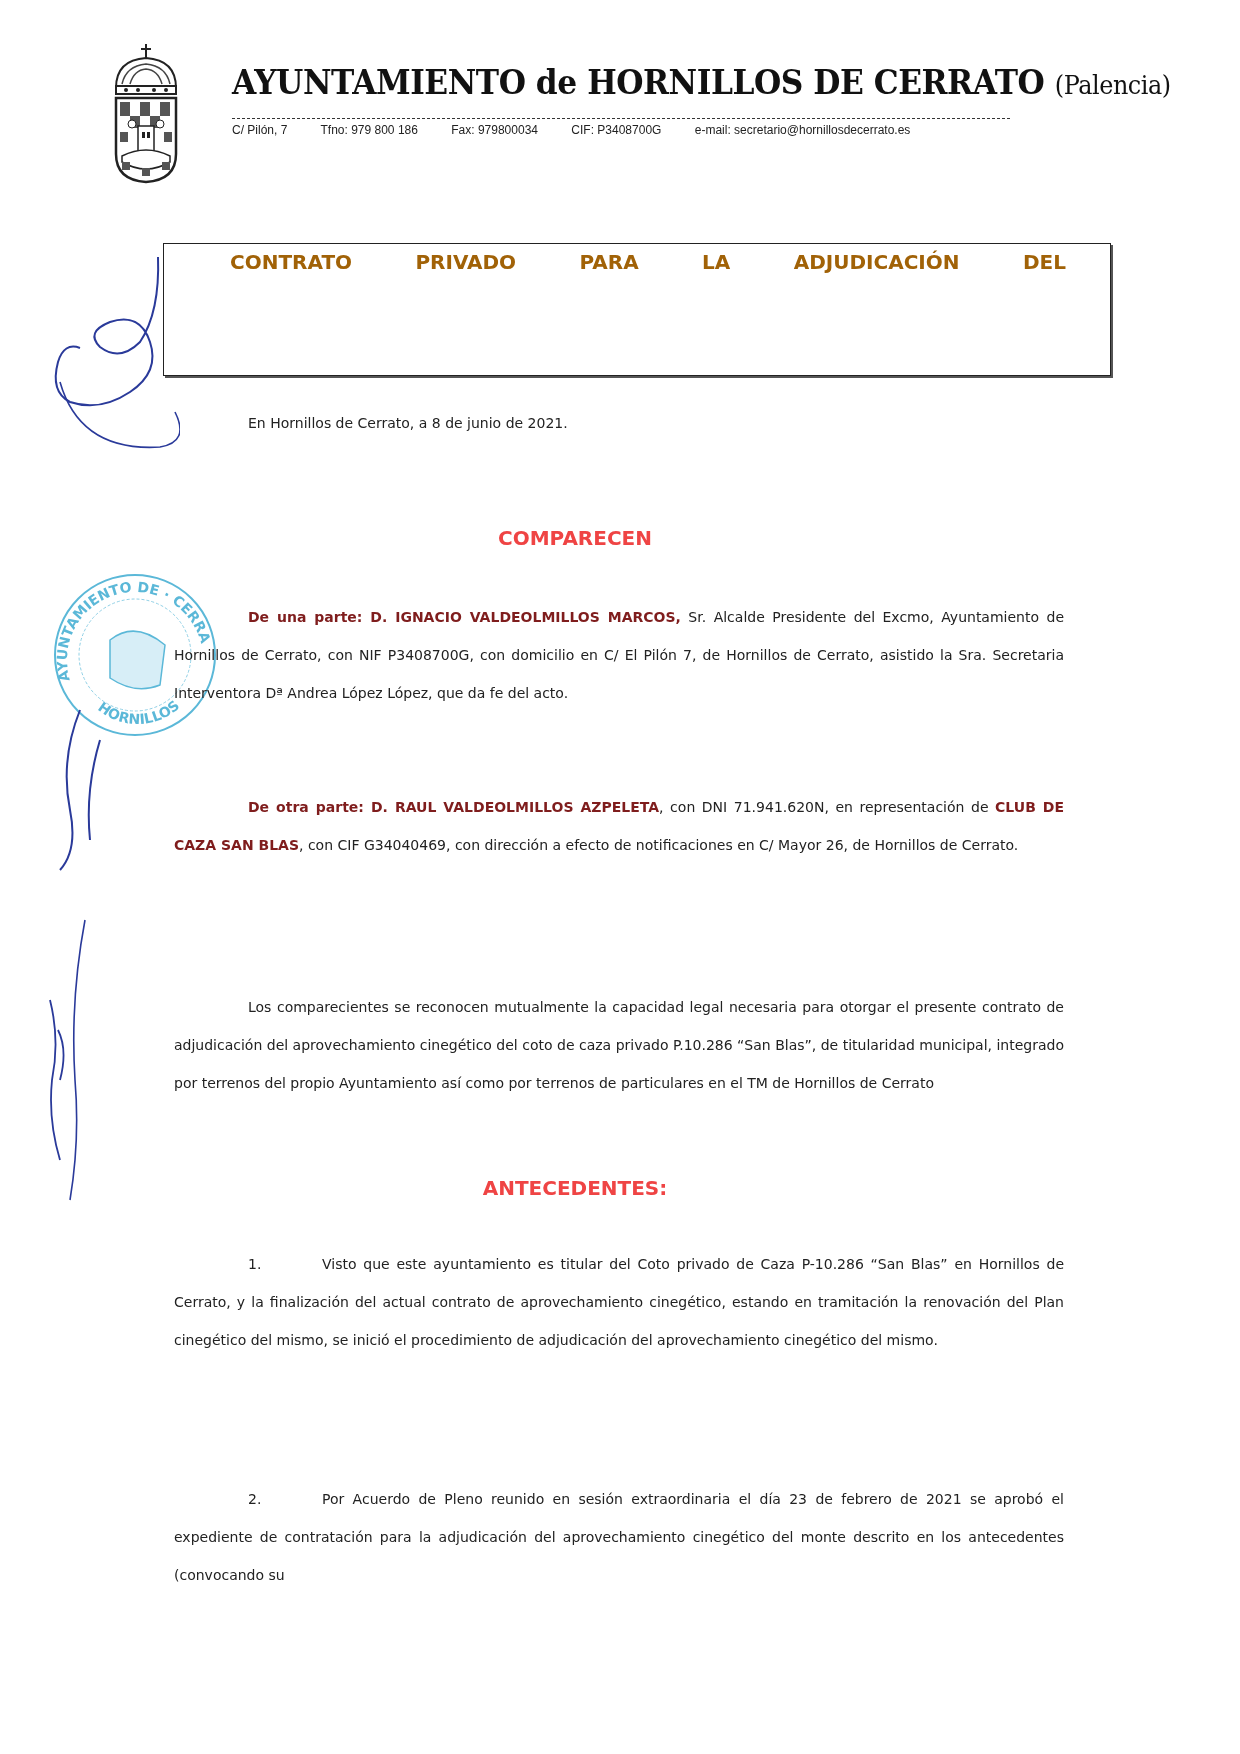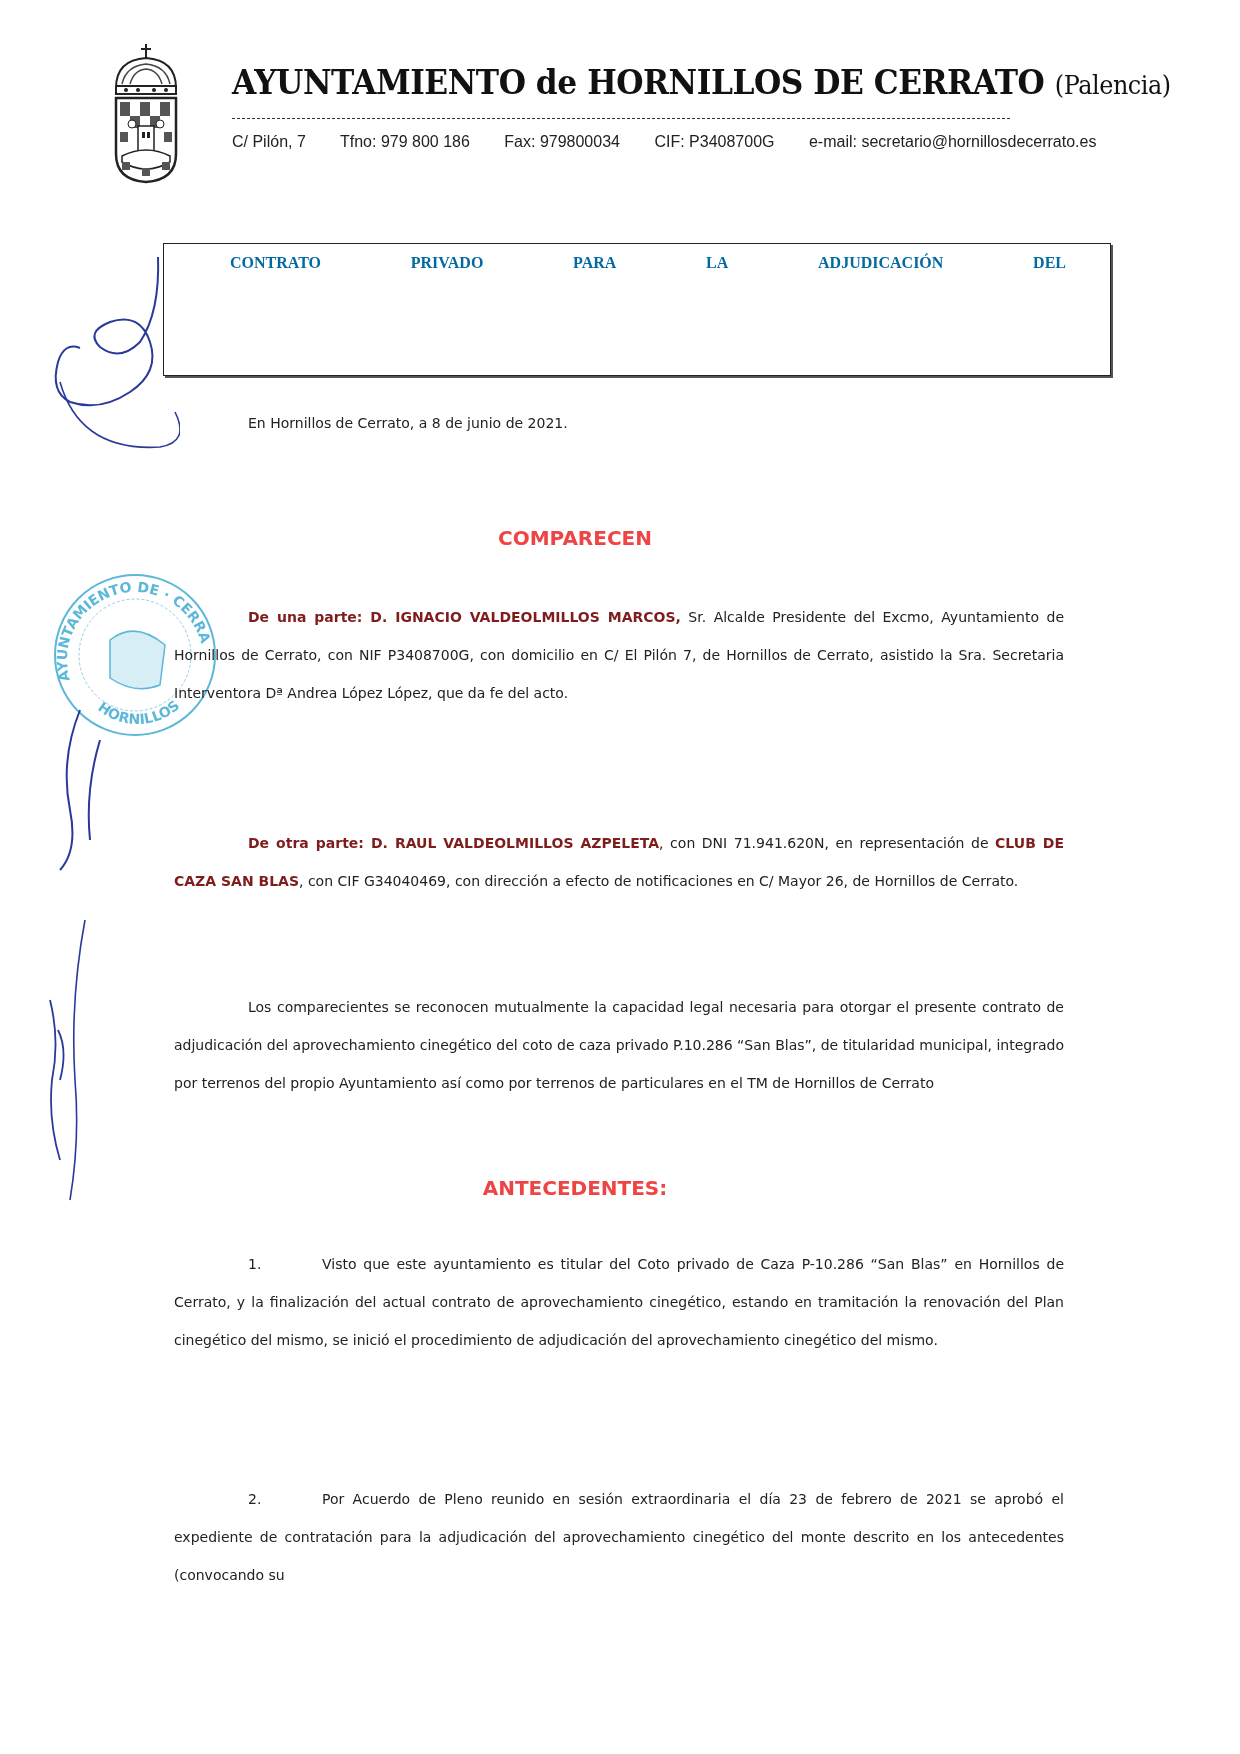--- a/index.html
+++ b/index.html
@@ -3,25 +3,25 @@
 <meta charset="utf-8">
 <style>
   html, body { margin: 0; padding: 0; background: #ffffff; }
   body { width: 1240px; height: 1754px; position: relative; overflow: hidden; font-family: "DejaVu Sans", sans-serif; color: #1a1a1a; }
 
   .crest { position: absolute; left: 112px; top: 44px; width: 68px; height: 140px; }
 
   .org-title { position: absolute; left: 232px; top: 62px; font-family: "DejaVu Serif", serif; font-weight: bold; font-size: 34px; letter-spacing: -0.5px; color: #111; white-space: nowrap; transform: scaleX(0.92); transform-origin: left top; }
   .org-title .region { font-weight: normal; font-size: 26px; }
   .dash-line { position: absolute; left: 232px; top: 118px; width: 778px; border-top: 1.5px dashed #333; }
-  .contact { position: absolute; left: 232px; top: 133px; font-family: "Liberation Sans", sans-serif; font-size: 16px; color: #222; white-space: nowrap; }
+  .contact { position: absolute; left: 232px; top: 123px; font-family: "Liberation Sans", sans-serif; font-size: 12px; color: #222; white-space: nowrap; }
   .contact span { margin-right: 30px; }
 
   .title-box { position: absolute; left: 163px; top: 243px; width: 948px; height: 133px; border: 1.5px solid #222; box-shadow: 2px 2px 0 #555; box-sizing: border-box; padding: 0 44px 0 10px; }
-  .title-line { font-weight: bold; font-size: 16px; line-height: 37px; color: #0369a1; white-space: nowrap; font-family: Liberation Serif, serif; }
+  .title-line { font-weight: bold; font-size: 20px; line-height: 37px; color: #a16207; white-space: nowrap; }
   .title-line.justify { display: flex; justify-content: space-between; padding-left: 56px; margin-top: 0; }
 
   .p { position: absolute; left: 174px; width: 890px; font-size: 14px; line-height: 38px; color: #222; text-align: justify; text-align-last: left; }
   .p b { color: #7f1d1d; }
   .indent { text-indent: 74px; }
   .center-h { position: absolute; left: 0; width: 1150px; text-align: center; font-weight: bold; font-size: 20px; color: #ef4444; }
 
   .num { display: inline-block; width: 74px; }
   .stamp { position: absolute; left: 50px; top: 570px; width: 170px; height: 170px; }
   .signature { position: absolute; }
@@ -103,21 +103,21 @@
     <textPath href="#arcTop">AYUNTAMIENTO DE · CERRATO ·</textPath>
   </text>
   <text font-family="DejaVu Sans, sans-serif" font-size="14" fill="#5bb8d8" font-weight="bold">
     <textPath href="#arcBot" startOffset="15%">HORNILLOS</textPath>
   </text>
   <path d="M60 70 Q85 50 115 75 L110 115 Q85 125 60 108 Z" fill="#d7eef7" stroke="#5bb8d8" stroke-width="1.5"></path>
 </svg>
 
 <div class="p indent" style="top:598px;"><b>De una parte: D. IGNACIO VALDEOLMILLOS MARCOS,</b><span> Sr. Alcalde Presidente del Excmo, Ayuntamiento de Hornillos de Cerrato, con NIF P3408700G, con domicilio en C/ El Pilón 7, de Hornillos de Cerrato, asistido la Sra. Secretaria Interventora Dª Andrea López López, que da fe del acto.</span></div>
 
-<div class="p indent" style="top:824px;"><b>De otra parte: D. RAUL VALDEOLMILLOS AZPELETA</b><span>, con DNI 71.941.620N, en representación de </span><b>CLUB DE CAZA SAN BLAS</b><span>, con CIF G34040469, con dirección a efecto de notificaciones en C/ Mayor 26, de Hornillos de Cerrato.</span></div>
+<div class="p indent" style="top:788px;"><b>De otra parte: D. RAUL VALDEOLMILLOS AZPELETA</b><span>, con DNI 71.941.620N, en representación de </span><b>CLUB DE CAZA SAN BLAS</b><span>, con CIF G34040469, con dirección a efecto de notificaciones en C/ Mayor 26, de Hornillos de Cerrato.</span></div>
 
 <div class="p indent" style="top:940px;margin-top:48px;">Los comparecientes se reconocen mutualmente la capacidad legal necesaria para otorgar el presente contrato de adjudicación del aprovechamiento cinegético del coto de caza privado P.10.286 “San Blas”, de titularidad municipal, integrado por terrenos del propio Ayuntamiento así como por terrenos de particulares en el TM de Hornillos de Cerrato</div>
 
 <svg class="signature" style="left:30px; top:700px; width:90px; height:520px;" viewBox="0 0 90 520">
   <path d="M50 10 Q30 60 40 110 Q48 150 30 170 M70 40 Q55 90 60 140" fill="none" stroke="#2a3a9a" stroke-width="2"></path>
   <path d="M55 220 Q40 300 45 380 Q50 440 40 500" fill="none" stroke="#2a3a9a" stroke-width="1.6"></path>
   <path d="M20 300 Q30 340 22 380 Q18 420 30 460 M28 330 Q38 350 30 380" fill="none" stroke="#2a3a9a" stroke-width="1.8"></path>
 </svg>
 
 <div class="center-h" style="top:1176px;">ANTECEDENTES:</div>

